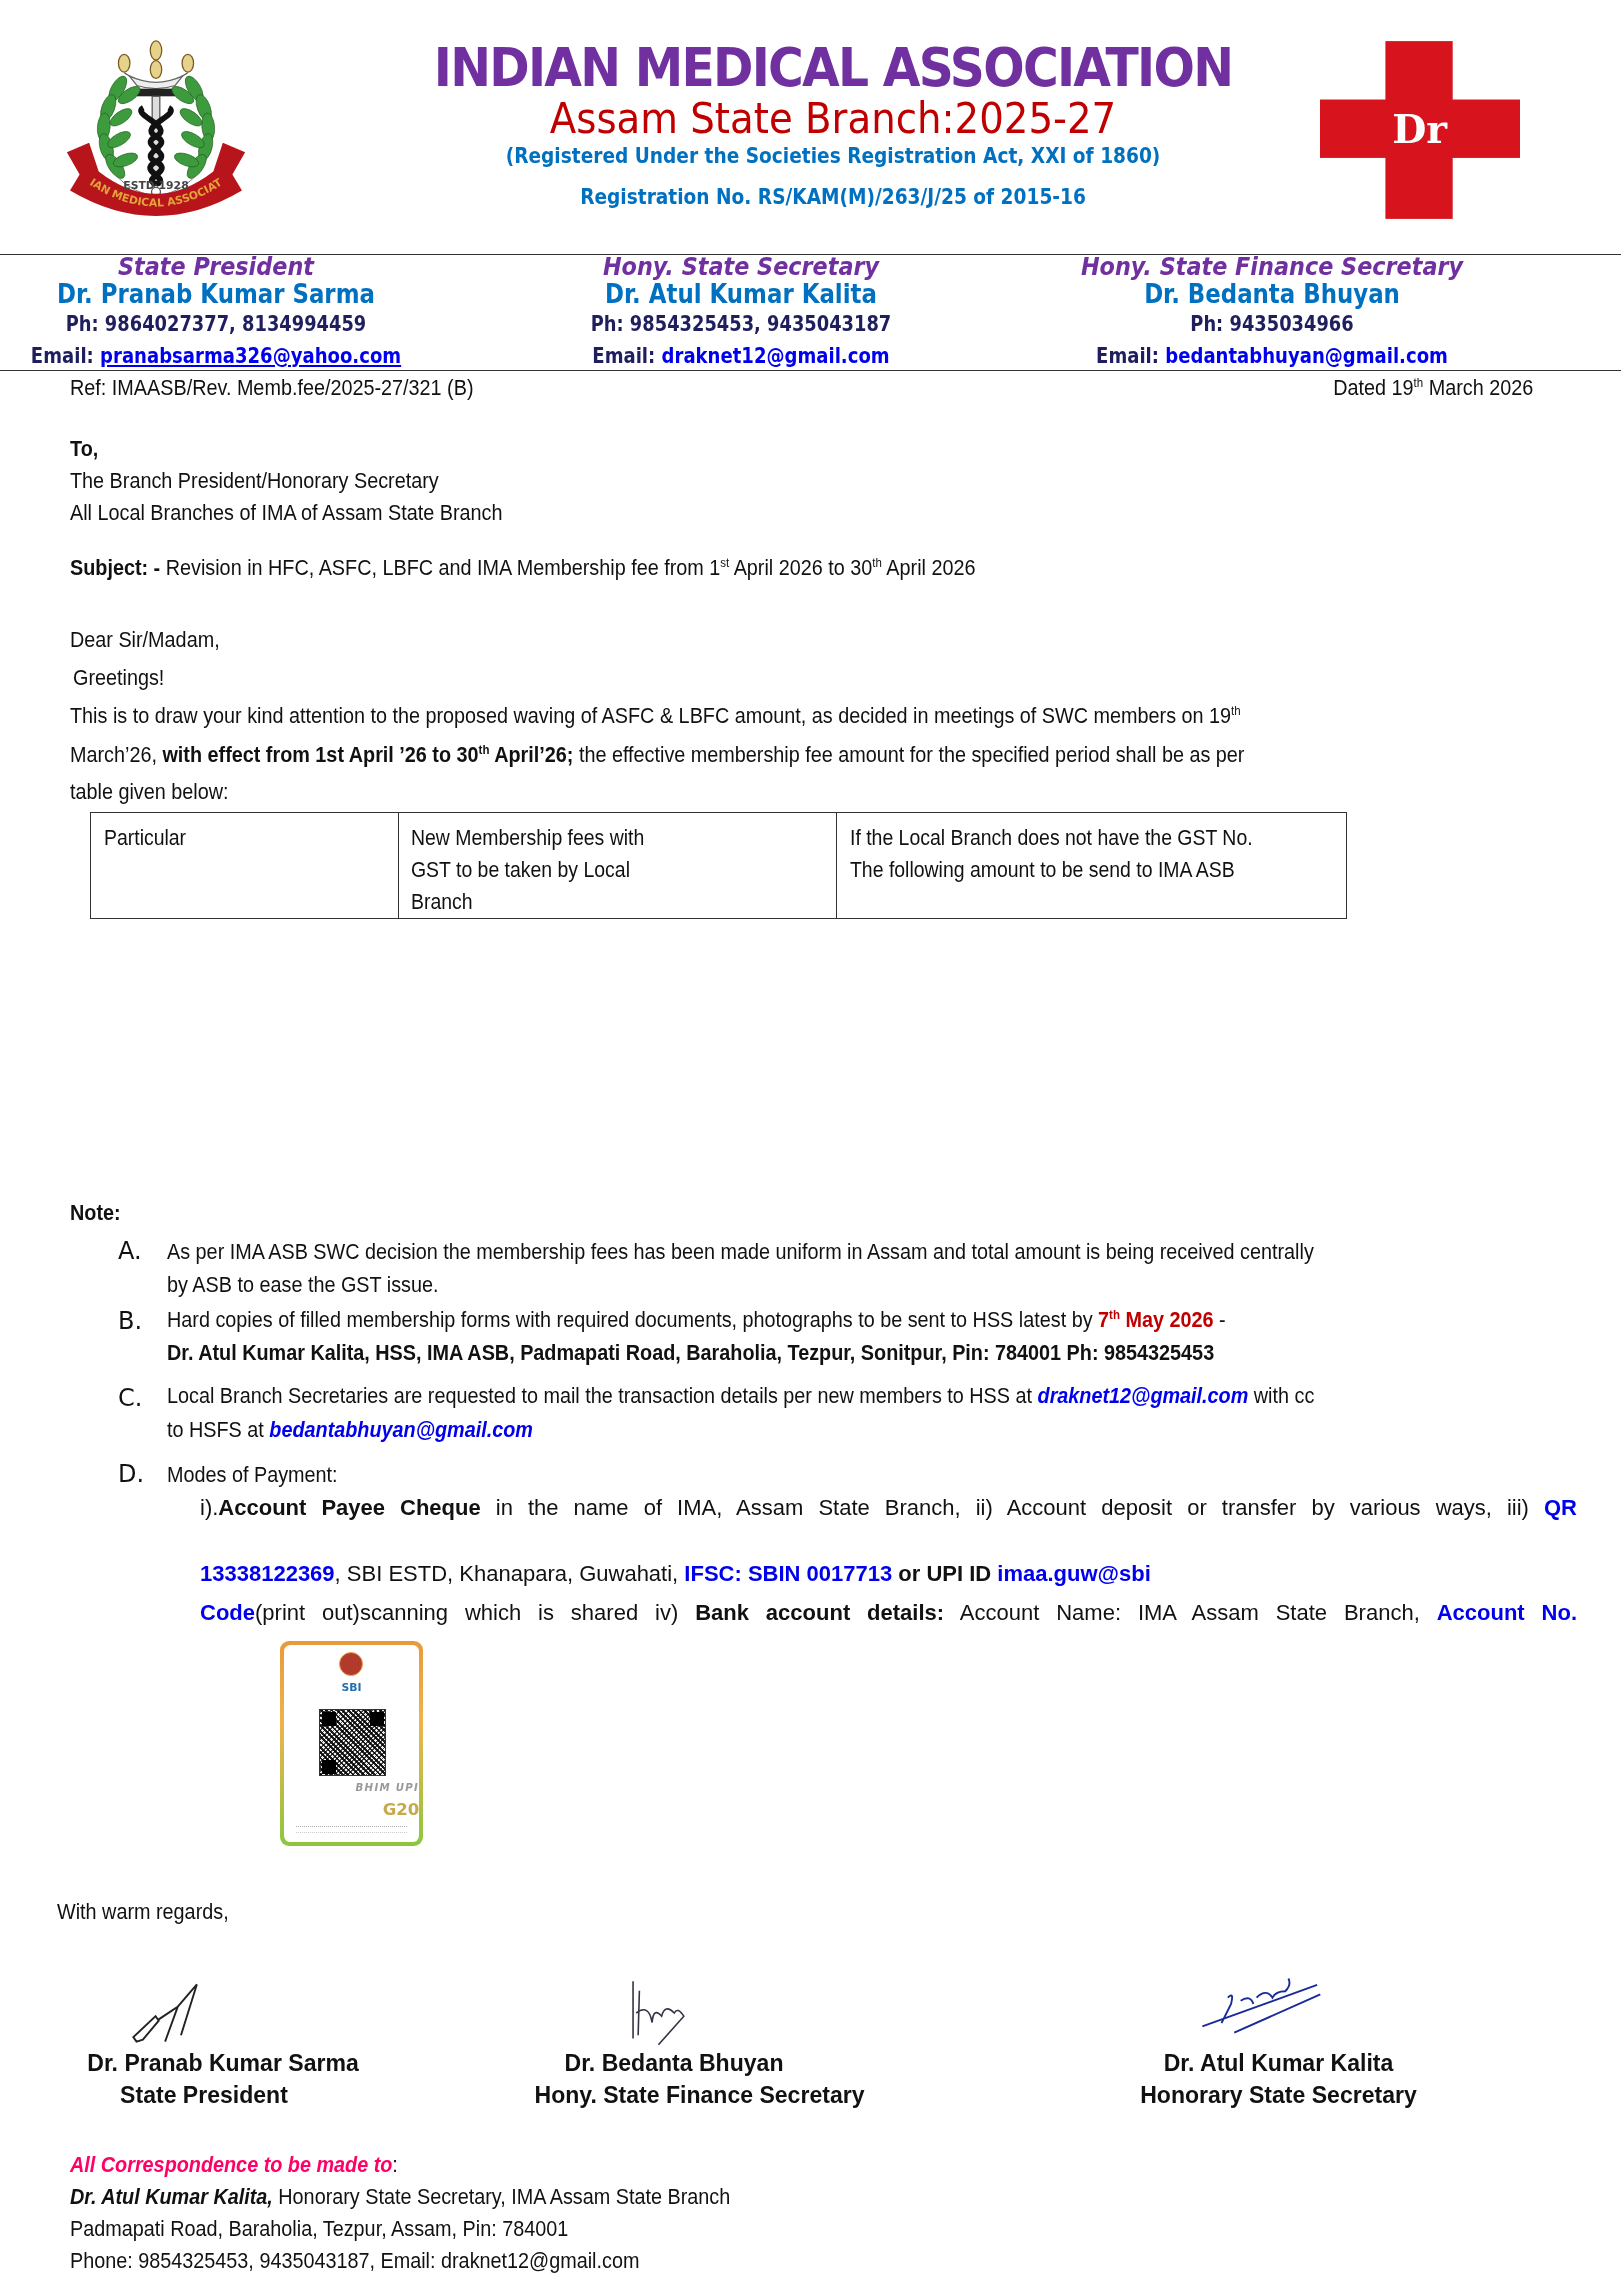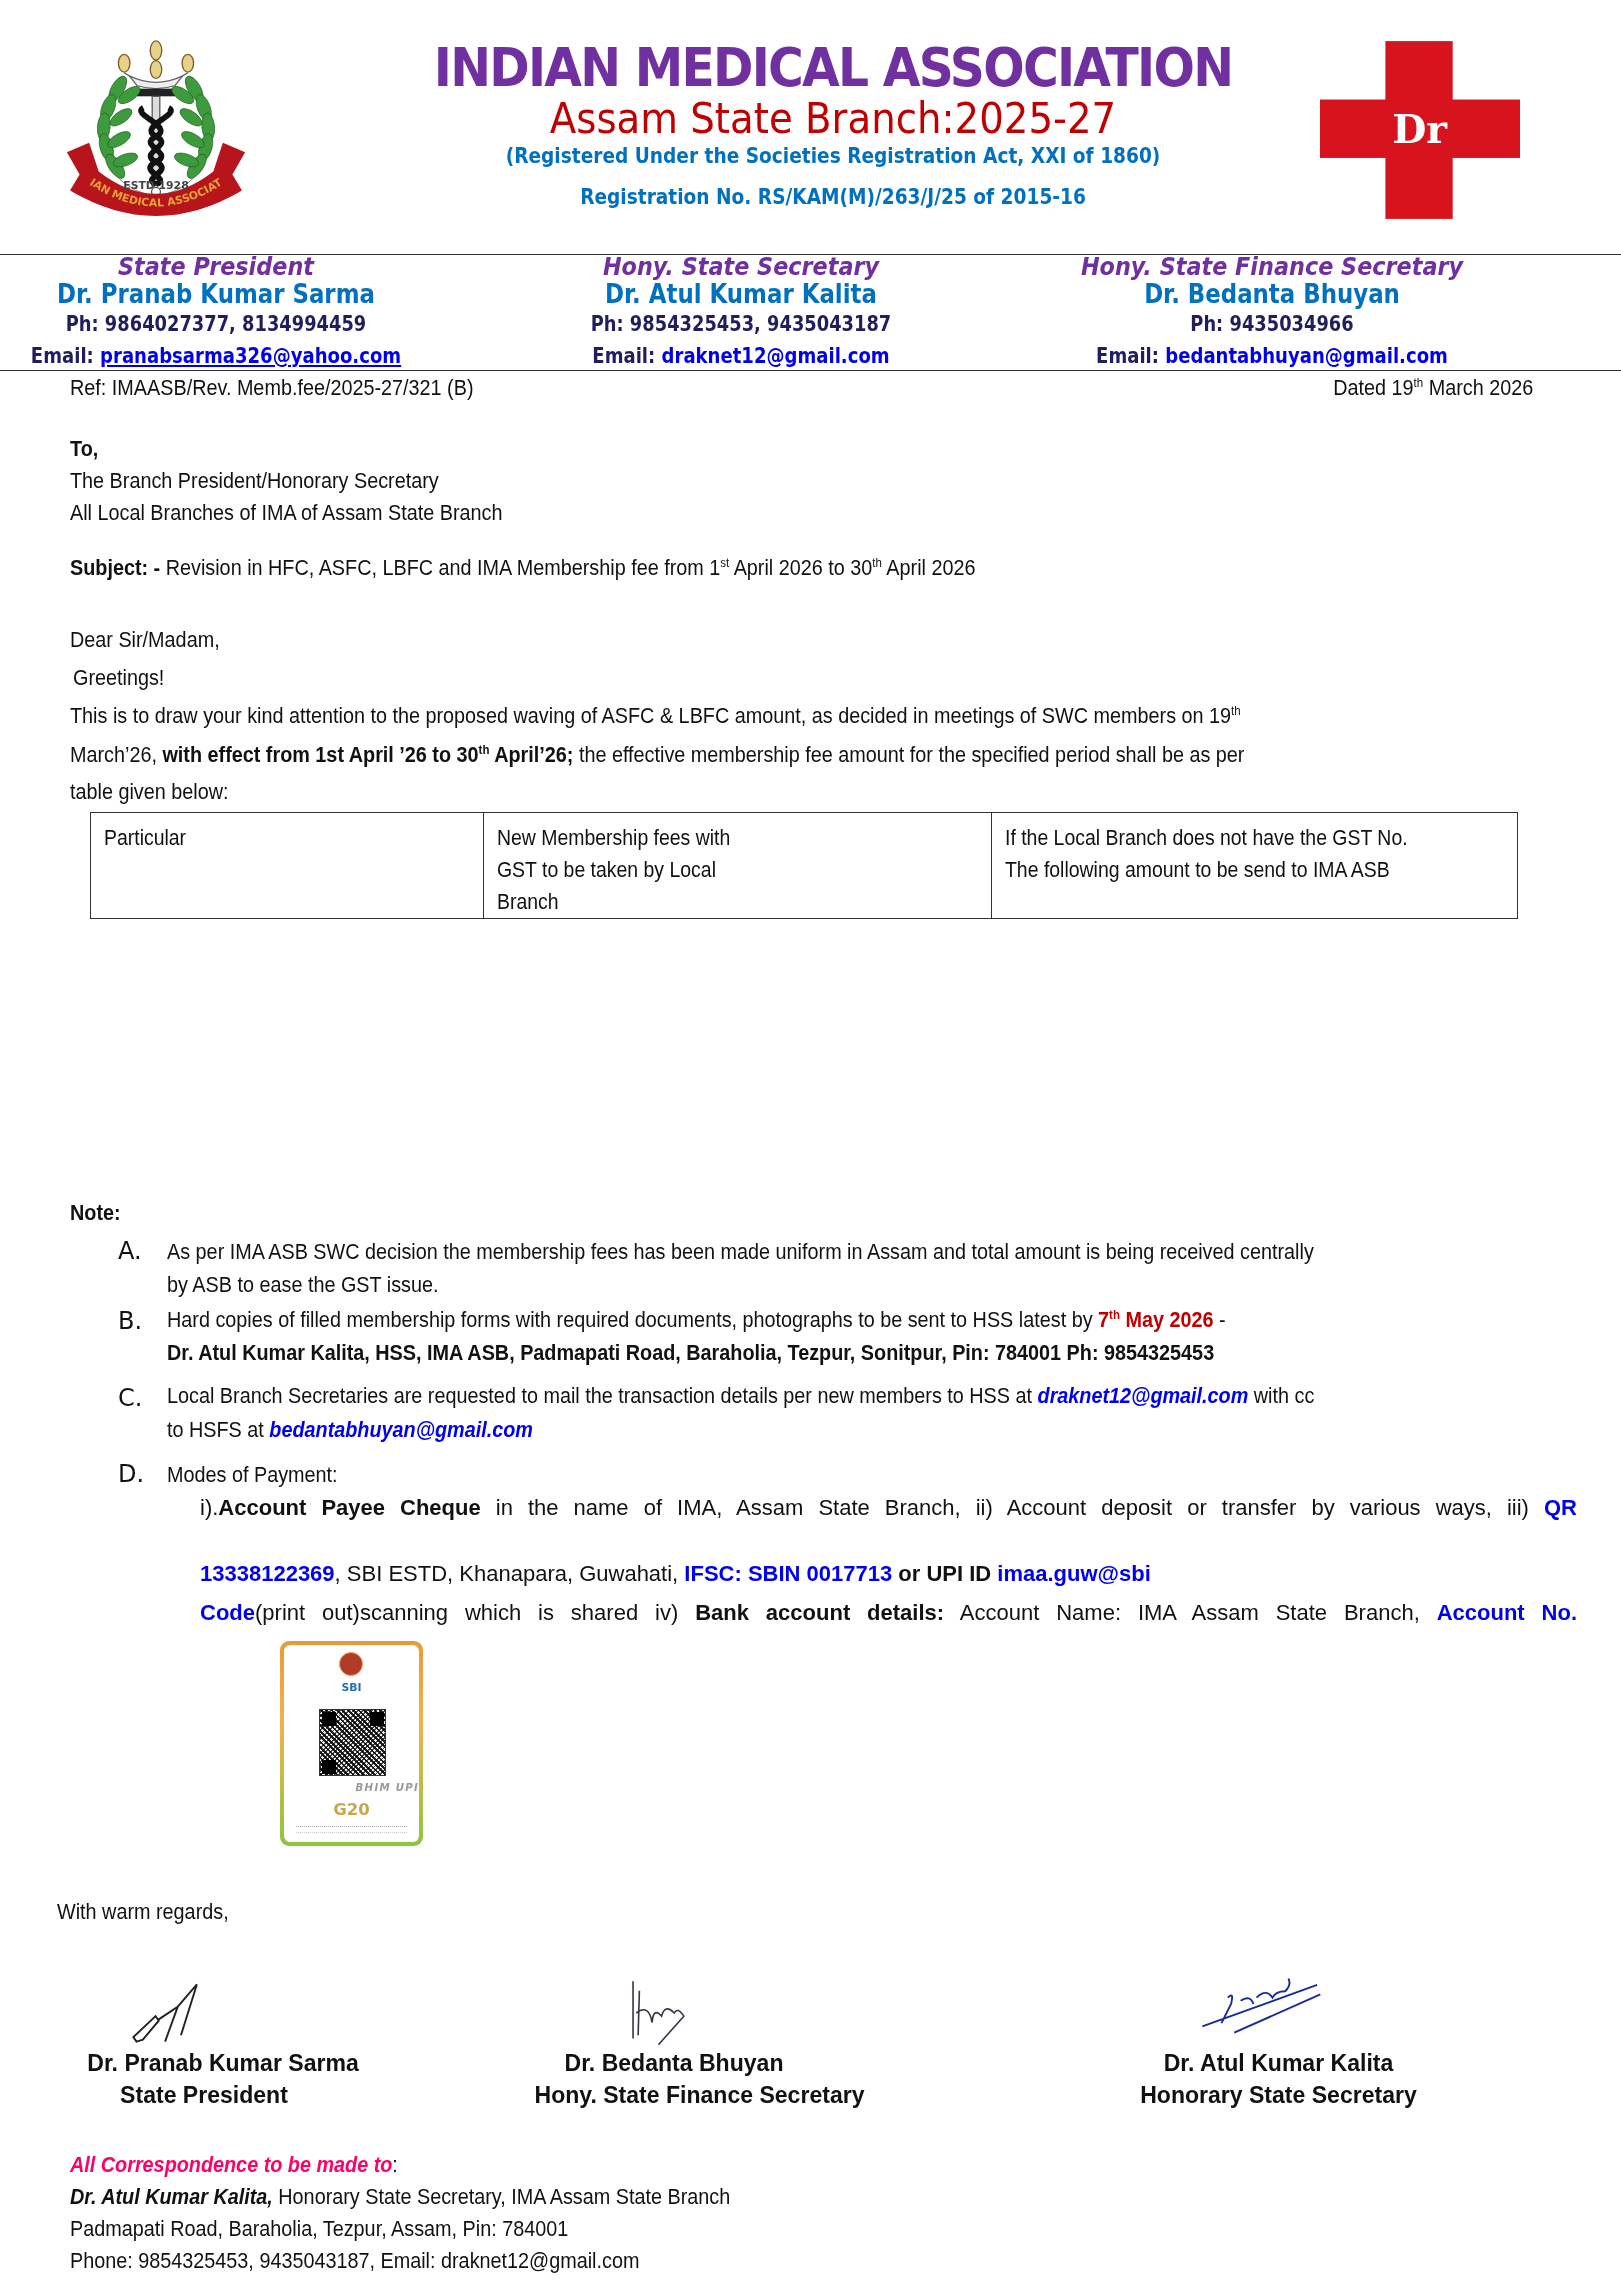--- a/index.html
+++ b/index.html
@@ -41,21 +41,21 @@
   #addr1 { left: 70px; top: 468px; }
   #addr2 { left: 70px; top: 500px; }
   #subject { left: 70px; top: 555px; }
   #salutation { left: 70px; top: 627px; }
   #greeting { left: 73px; top: 665px; }
   #para1 { left: 70px; top: 703px; }
   #para2 { left: 70px; top: 742px; }
   #para3 { left: 70px; top: 779px; }
 
   
-  #fee-table { position: absolute; left: 90px; top: 812px; width: 1428px; border-collapse: collapse; font-family: "Liberation Sans", sans-serif; }
+  #fee-table { position: absolute; left: 90px; top: 812px; width: 1257px; border-collapse: collapse; font-family: "Liberation Sans", sans-serif; }
   #fee-table td { border: 1.3px solid #333; vertical-align: top; padding: 9px 12.7px 0 12.7px; font-size: 21.6px; color: #111; }
   #fee-table td.c1 { width: 394px; }
   #fee-table td.c2 { width: 508px; }
   #fee-table td.c3 { width: 526px; }
   #fee-table tr.head td { height: 99px; line-height: 32px; }
   #fee-table tr.r1 td { height: 79px; }
   #fee-table tr.r2 td { height: 79px; }
   #fee-table tr.r3 td { height: 79px; }
   #fee-table .amt { font-size: 25.4px; }
   #fee-table .amt b { font-weight: bold; }
@@ -90,21 +90,21 @@
   #qr-sbi { position: absolute; left: 0; width: 100%; top: 36px; text-align: center; font-family: "DejaVu Sans", sans-serif; font-weight: bold; font-size: 10.8px; color: #1f6fb2; }
   #qr-code { position: absolute; left: 35px; top: 64px; width: 67px; height: 67px;
     background:
       linear-gradient(#000,#000) 2.5px 2.5px/14px 14px no-repeat,
       linear-gradient(#000,#000) 50px 2.5px/14px 14px no-repeat,
       linear-gradient(#000,#000) 2.5px 50px/14px 14px no-repeat,
       repeating-linear-gradient(45deg, #222 0 1.9px, #fff 1.9px 3.8px),
       repeating-linear-gradient(-45deg, #444 0 1.3px, #eee 1.3px 3.2px);
     background-blend-mode: normal, normal, normal, multiply, normal; border: 1.3px solid #333; }
   #qr-bhim { position: absolute; left: 0; width: 100%; top: 137px; text-align: right; font-family: "DejaVu Sans", sans-serif; font-style: italic; font-weight: bold; font-size: 10.2px; color: #999; letter-spacing: 1.3px; }
-  #qr-g20 { position: absolute; left: 0; width: 100%; top: 155px; text-align: center; font-family: "DejaVu Sans", sans-serif; font-weight: bold; font-size: 16.5px; color: #c7a84a; }
+  #qr-g20 { position: absolute; left: 0; width: 100%; top: 155px; text-align: right; font-family: "DejaVu Sans", sans-serif; font-weight: bold; font-size: 16.5px; color: #c7a84a; }
   #qr-foot { position: absolute; left: 12.7px; width: 111px; top: 181px; height: 7.6px; border-top: 1.3px dotted #aaa; border-bottom: 1.3px dotted #ccc; }
 
   
   #regards { left: 57px; top: 1899px; }
   .sig { position: absolute; }
   #sig-1 { left: 127px; top: 1981px; width: 127px; height: 64px; }
   #sig-2 { left: 614px; top: 1978px; width: 127px; height: 70px; }
   #sig-3 { left: 1196px; top: 1972px; width: 153px; height: 64px; }
   .sign-name { font-family: "Liberation Sans", sans-serif; font-weight: bold; font-size: 24px; color: #111; white-space: nowrap; transform: scaleX(0.96); transform-origin: center top; text-align: center; }
   #sn-1 { left: 48px; width: 350px; top: 2049px; }

